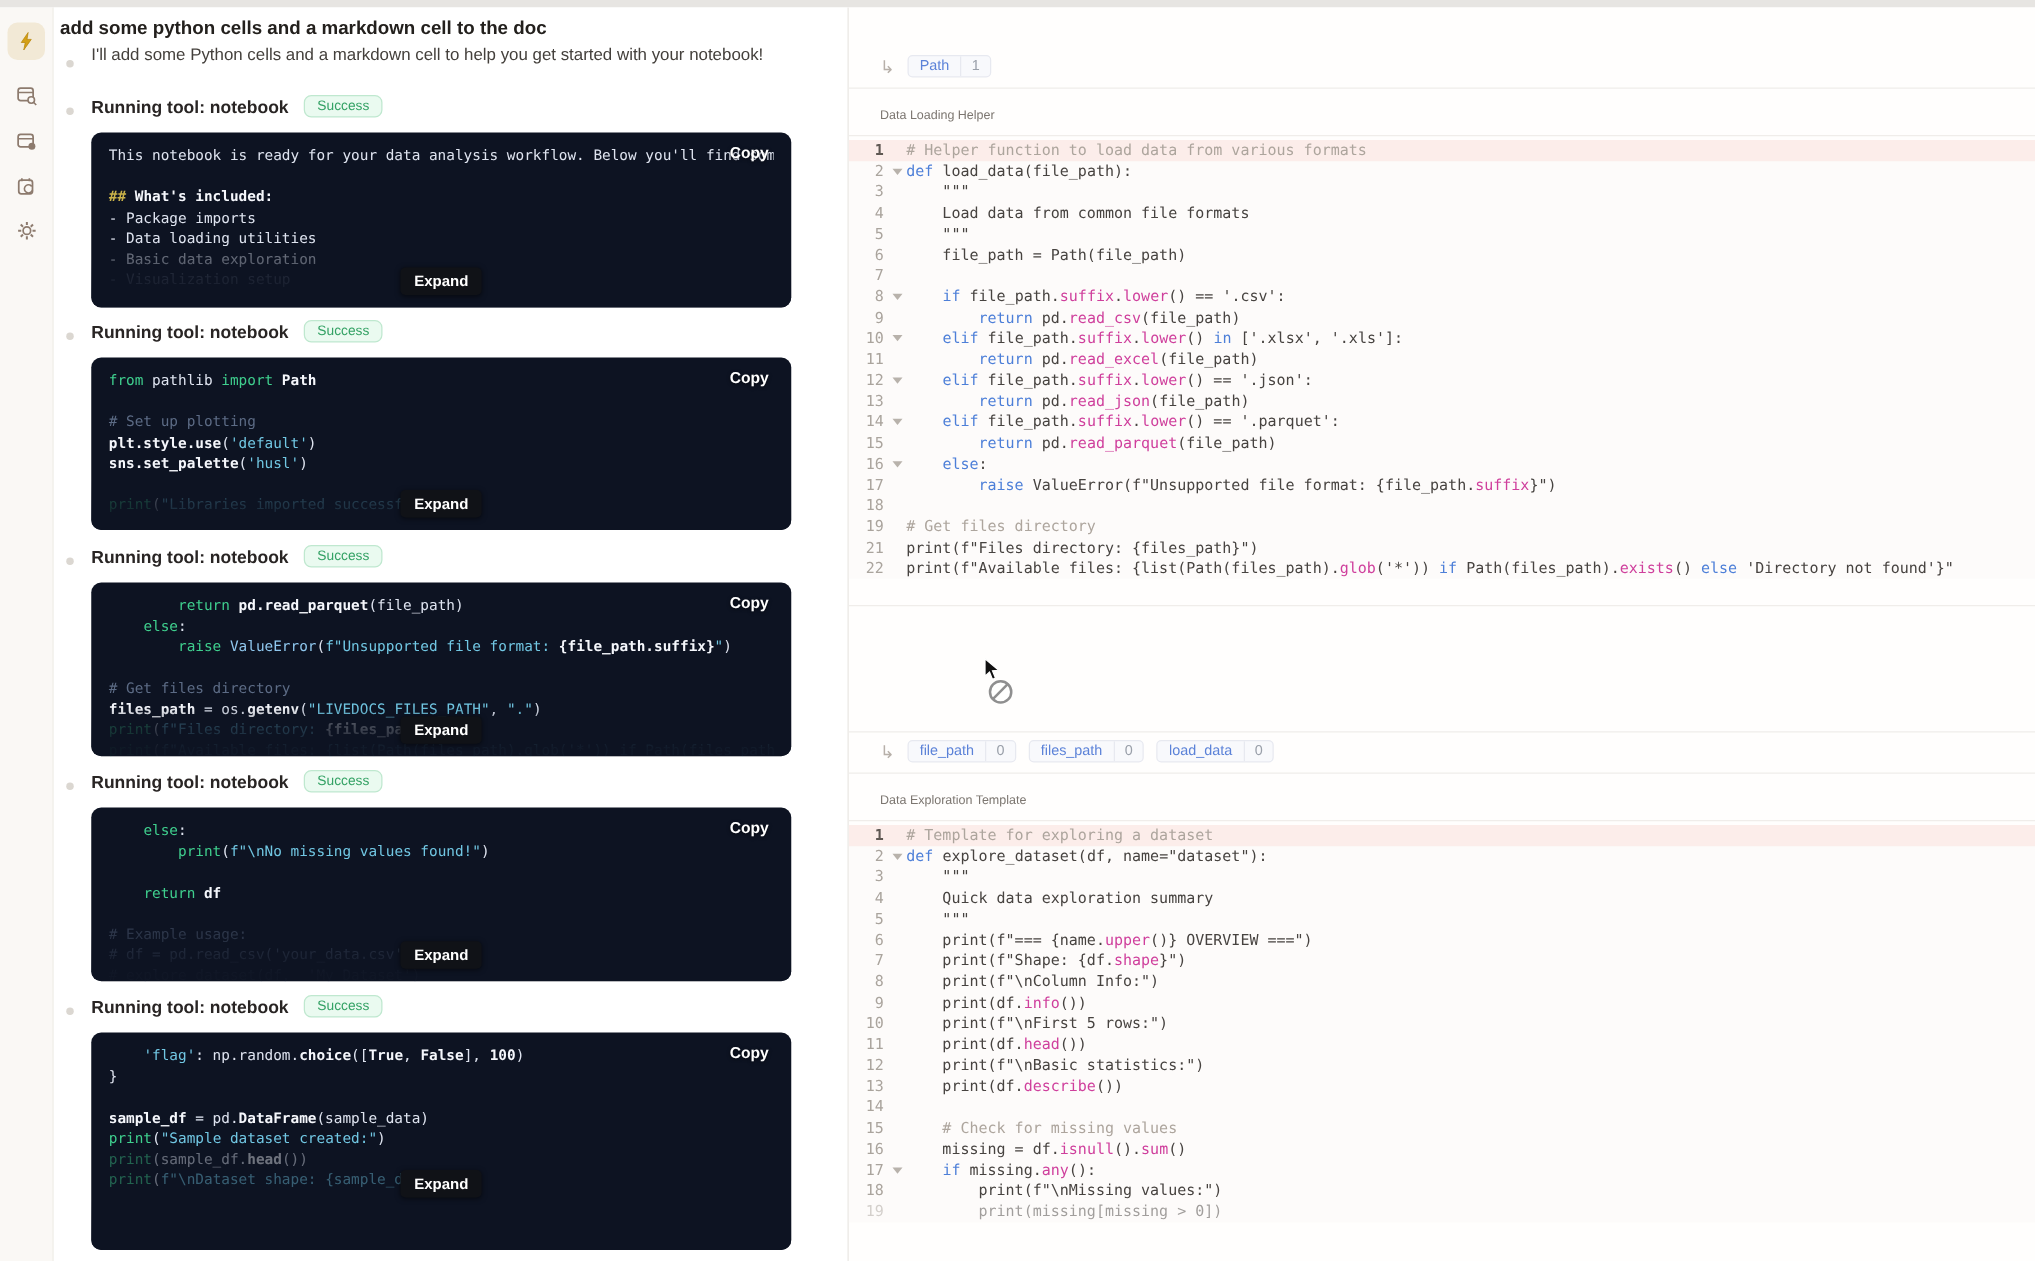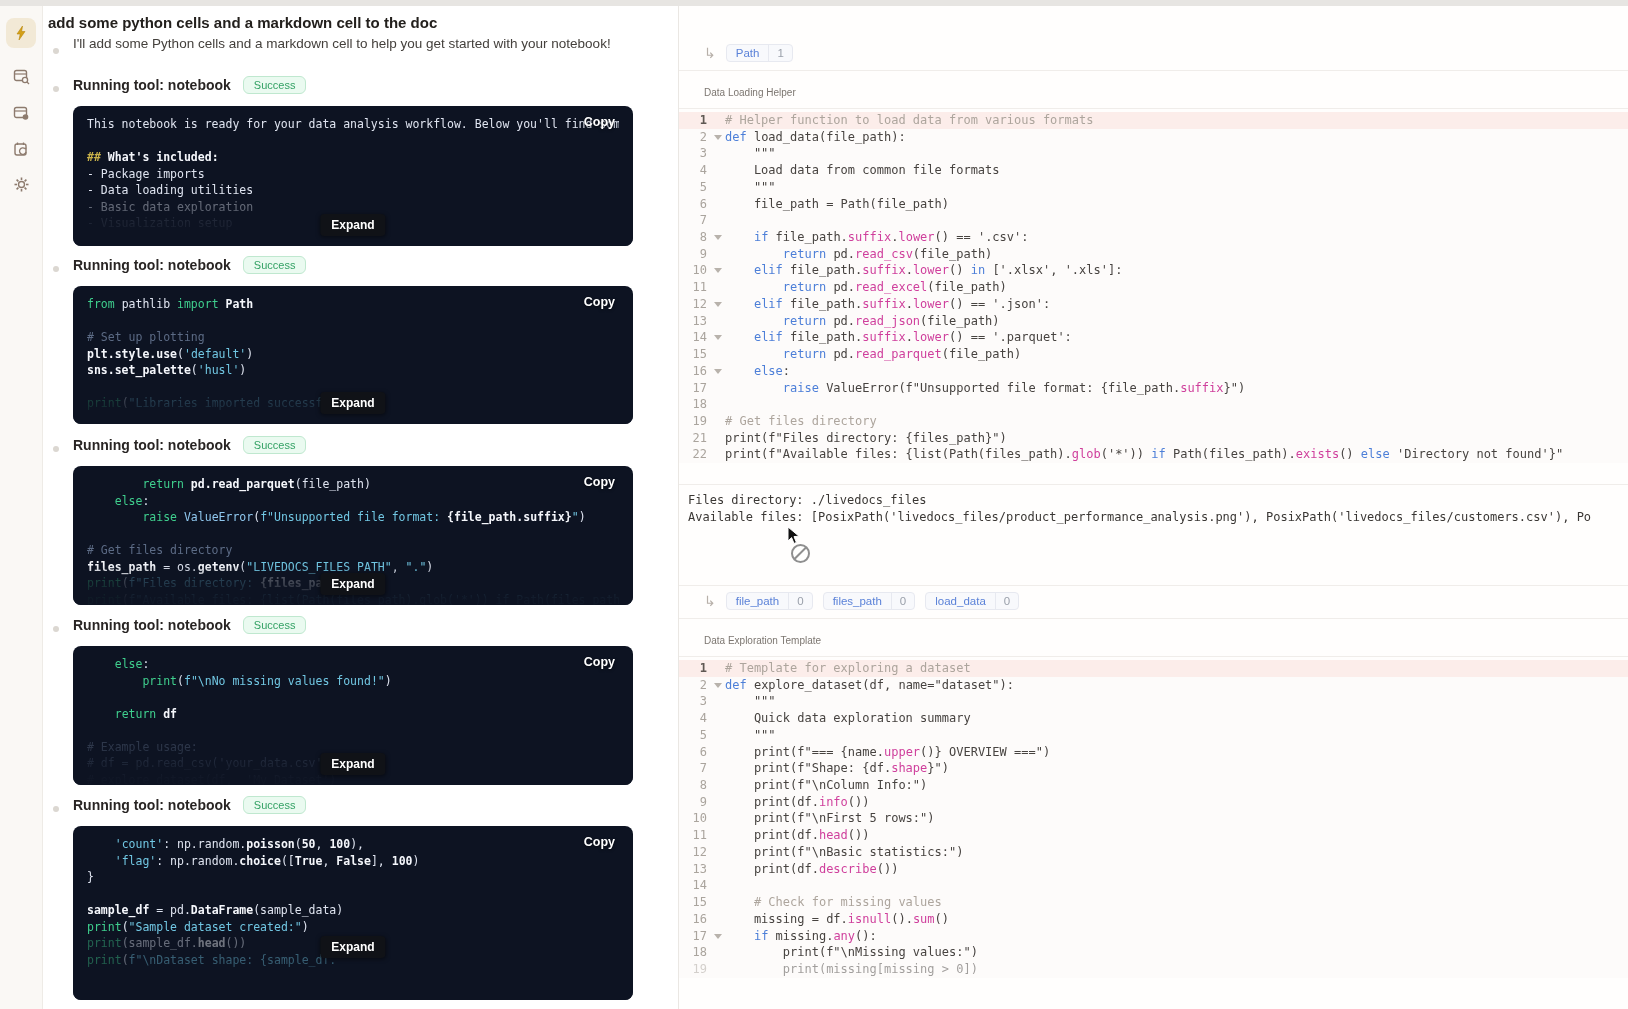--- a/index.html
+++ b/index.html
@@ -212,21 +212,20 @@
   </div>
 
   <span class="tdot" style="top:800px;"></span>
   <div class="step-head" style="top:790px;">
     <span>Running tool: notebook</span>
     <span class="badge-success">Success</span>
   </div>
   <div class="codeblock step5" style="top:820px;height:174px;">
     <button class="copy-btn">Copy</button>
     <div class="code dk">
-        <div class="cl"><span class="ct"><span class="tk-p">    </span><span class="tk-s">'count'</span><span class="tk-p">: np.random.</span><span class="tk-b">poisson</span><span class="tk-p">(</span><span class="tk-b">50</span><span class="tk-p">, </span><span class="tk-b">100</span><span class="tk-p">),</span></span></div>
         <div class="cl"><span class="ct"><span class="tk-p">    </span><span class="tk-s">'flag'</span><span class="tk-p">: np.random.</span><span class="tk-b">choice</span><span class="tk-p">([</span><span class="tk-b">True</span><span class="tk-p">, </span><span class="tk-b">False</span><span class="tk-p">], </span><span class="tk-b">100</span><span class="tk-p">)</span></span></div>
         <div class="cl"><span class="ct"><span class="tk-p">}</span></span></div>
         <div class="cl"><span class="ct">&nbsp;</span></div>
         <div class="cl"><span class="ct"><span class="tk-b">sample_df</span><span class="tk-p"> = pd.</span><span class="tk-b">DataFrame</span><span class="tk-p">(sample_data)</span></span></div>
         <div class="cl"><span class="ct"><span class="tk-k">print</span><span class="tk-p">(</span><span class="tk-s">"Sample dataset created:"</span><span class="tk-p">)</span></span></div>
         <div class="cl fade"><span class="ct"><span class="tk-k">print</span><span class="tk-p">(sample_df.</span><span class="tk-b">head</span><span class="tk-p">())</span></span></div>
         <div class="cl fade"><span class="ct"><span class="tk-k">print</span><span class="tk-p">(</span><span class="tk-s">f"\nDataset shape: {sample_df.</span></span></div>
       </div>
     <div class="fadeout"></div>
     <button class="expand-btn">Expand</button>
@@ -265,24 +264,20 @@
       <div class="cl"><span class="ln">15</span><span class="fold"></span><span class="ct"><span class="tk-lp">        </span><span class="tk-lk">return</span><span class="tk-lp"> pd.</span><span class="tk-lm">read_parquet</span><span class="tk-lp">(file_path)</span></span></div>
       <div class="cl"><span class="ln">16</span><span class="fold has-fold"></span><span class="ct"><span class="tk-lp">    </span><span class="tk-lk">else</span><span class="tk-lp">:</span></span></div>
       <div class="cl"><span class="ln">17</span><span class="fold"></span><span class="ct"><span class="tk-lp">        </span><span class="tk-lk">raise</span><span class="tk-lp"> ValueError(f"Unsupported file format: {file_path.</span><span class="tk-lm">suffix</span><span class="tk-lp">}")</span></span></div>
       <div class="cl"><span class="ln">18</span><span class="fold"></span><span class="ct">&nbsp;</span></div>
       <div class="cl"><span class="ln">19</span><span class="fold"></span><span class="ct"><span class="tk-lc"># Get files directory</span></span></div>
       <div class="cl"><span class="ln">21</span><span class="fold"></span><span class="ct"><span class="tk-lp">print(f"Files directory: {files_path}")</span></span></div>
       <div class="cl"><span class="ln">22</span><span class="fold"></span><span class="ct"><span class="tk-lp">print(f"Available files: {list(Path(files_path).</span><span class="tk-lm">glob</span><span class="tk-lp">('*')) </span><span class="tk-lk">if</span><span class="tk-lp"> Path(files_path).</span><span class="tk-lm">exists</span><span class="tk-lp">() </span><span class="tk-lk">else</span><span class="tk-lp"> 'Directory not found'}"</span></span></div>
     </div>
   <div class="divider" style="top:478px;"></div>
 
-  <div class="output" style="top:486px;">
-    <div>Files directory: ./livedocs_files</div>
-    <div>Available files: [PosixPath('livedocs_files/product_performance_analysis.png'), PosixPath('livedocs_files/customers.csv'), Po</div>
-  </div>
 
   <div class="divider" style="top:579px;"></div>
   <div class="badge-row" style="top:586px;">
     <span class="hook-arrow">↳</span>
     <span class="pill">
       <span class="pill-name">file_path</span>
       <span class="pill-count">0</span>
     </span>
     <span class="pill">
       <span class="pill-name">files_path</span>

